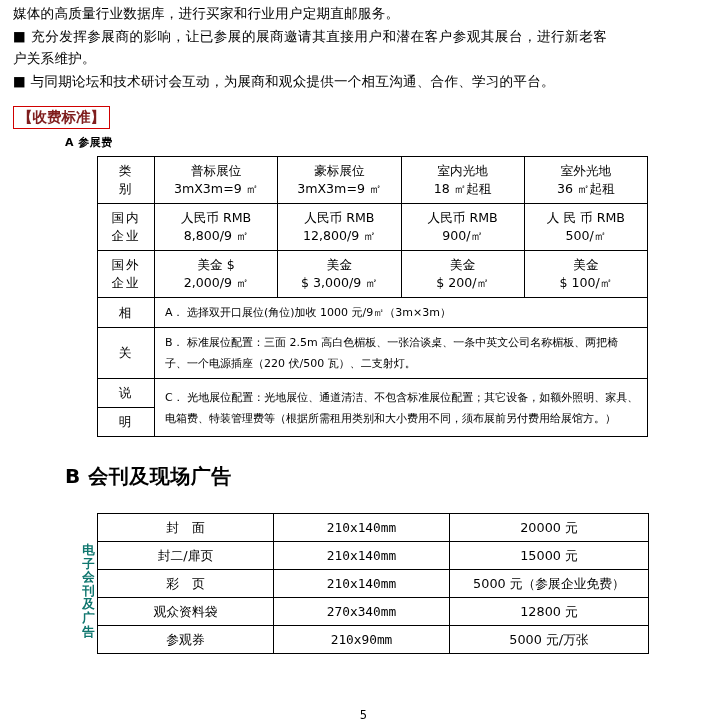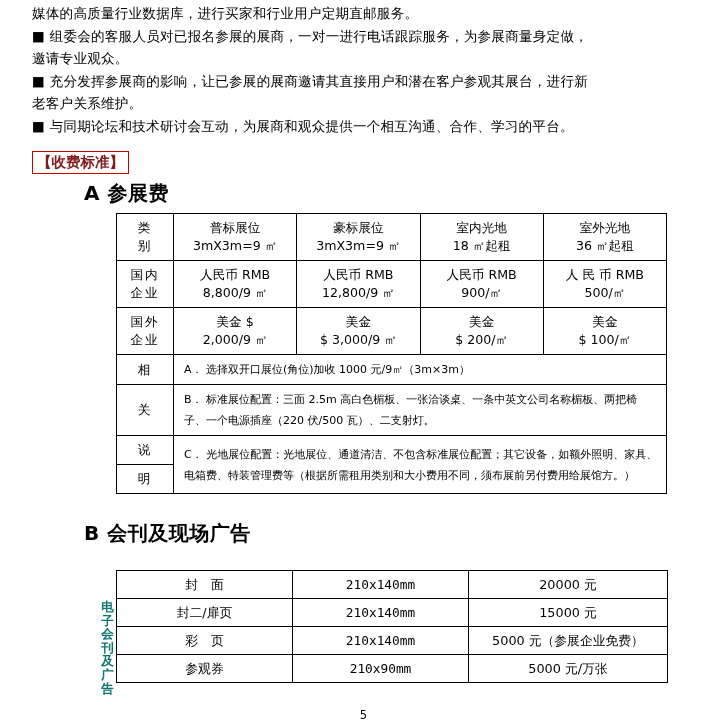--- a/index.html
+++ b/index.html
@@ -14,21 +14,21 @@
     color: #000000;
     font-size: 13.5px;
     position: relative;
     overflow: hidden;
   }
   .page {
     position: relative;
     width: 620px;
     height: 728px;
     box-sizing: border-box;
-    padding: 0 32px;
+    padding: 0 13px;
   }
   
   .intro {
     margin-top: 0;
     padding-top: 2px;
   }
   .intro-line {
     line-height: 22.5px;
     font-size: 13.6px;
     letter-spacing: 0.2px;
@@ -55,21 +55,21 @@
     display: inline-block;
     border: 1px solid #d00000;
     color: #7f1d1d;
     font-weight: bold;
     font-size: 14.5px;
     padding: 2px 4px 3px 4px;
     line-height: 16px;
   }
   .sec-label {
     font-weight: bold;
-    font-size: 20px;
+    font-size: 11px;
     margin-left: 52px;
     margin-top: 6px;
     margin-bottom: 6px;
     letter-spacing: 0.5px;
   }
   
   table {
     border-collapse: collapse;
   }
   .tblA {
@@ -156,21 +156,20 @@
     color: #000;
   }
 </style>
 </head>
 <body>
 
 <div class="page">
 
   <div class="intro">
     <div class="intro-line first">媒体的高质量行业数据库，进行买家和行业用户定期直邮服务。</div>
-    <div class="bullet-para">■ 组委会的客服人员对已报名参展的展商，一对一进行电话跟踪服务，为参展商量身定做，邀请专业观众。</div>
     <div class="bullet-para">■ 充分发挥参展商的影响，让已参展的展商邀请其直接用户和潜在客户参观其展台，进行新老客户关系维护。</div>
     <div class="bullet-para">■ 与同期论坛和技术研讨会互动，为展商和观众提供一个相互沟通、合作、学习的平台。</div>
   </div>
 
   <div class="fee-head">
     <span class="fee-title-box">【收费标准】</span>
   </div>
 
   <div class="sec-label">A 参展费</div>
 
@@ -283,20 +282,25 @@
           <td>封二/扉页</td>
           <td class="mono">210x140mm</td>
           <td>15000 元</td>
         </tr>
         <tr>
           <td>彩　页</td>
           <td class="mono">210x140mm</td>
           <td>5000 元（参展企业免费）</td>
         </tr>
         <tr>
+          <td>观众资料袋</td>
+          <td class="mono">270x340mm</td>
+          <td>12800 元</td>
+        </tr>
+        <tr>
           <td>参观券</td>
           <td class="mono">210x90mm</td>
           <td>5000 元/万张</td>
         </tr>
       </tbody>
     </table>
   </div>
 
   <div class="pagenum">5</div>
 </div>

